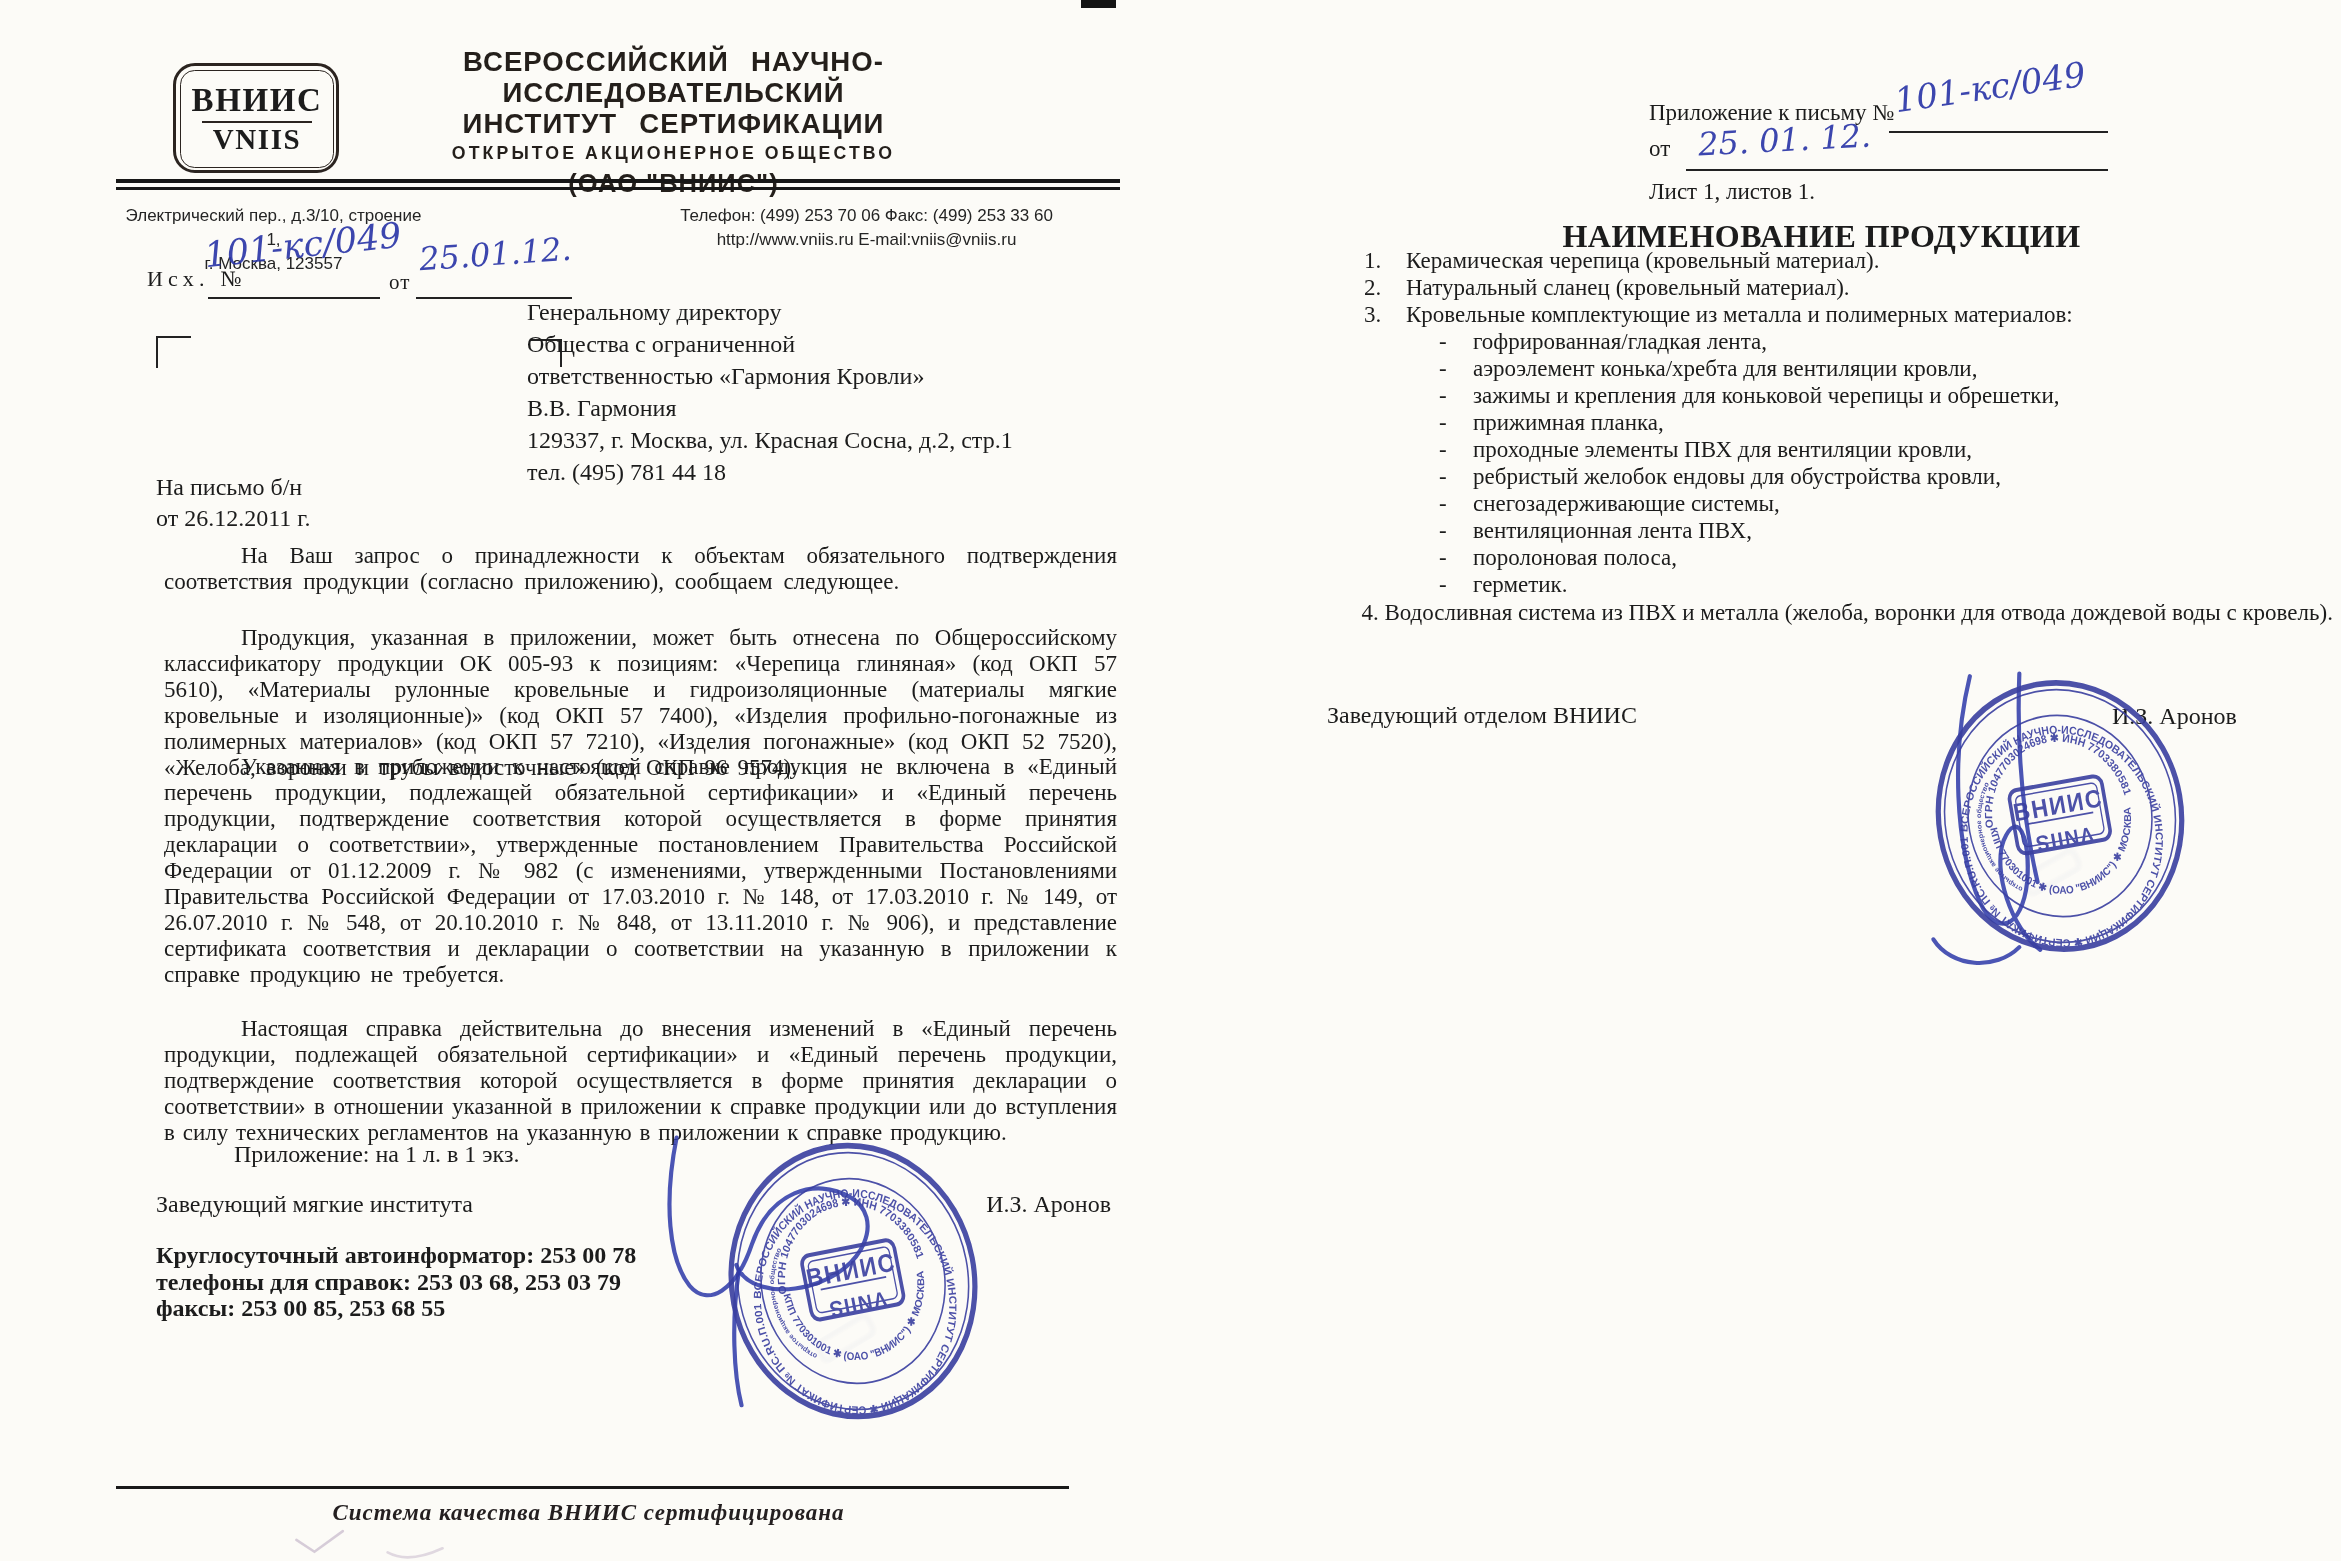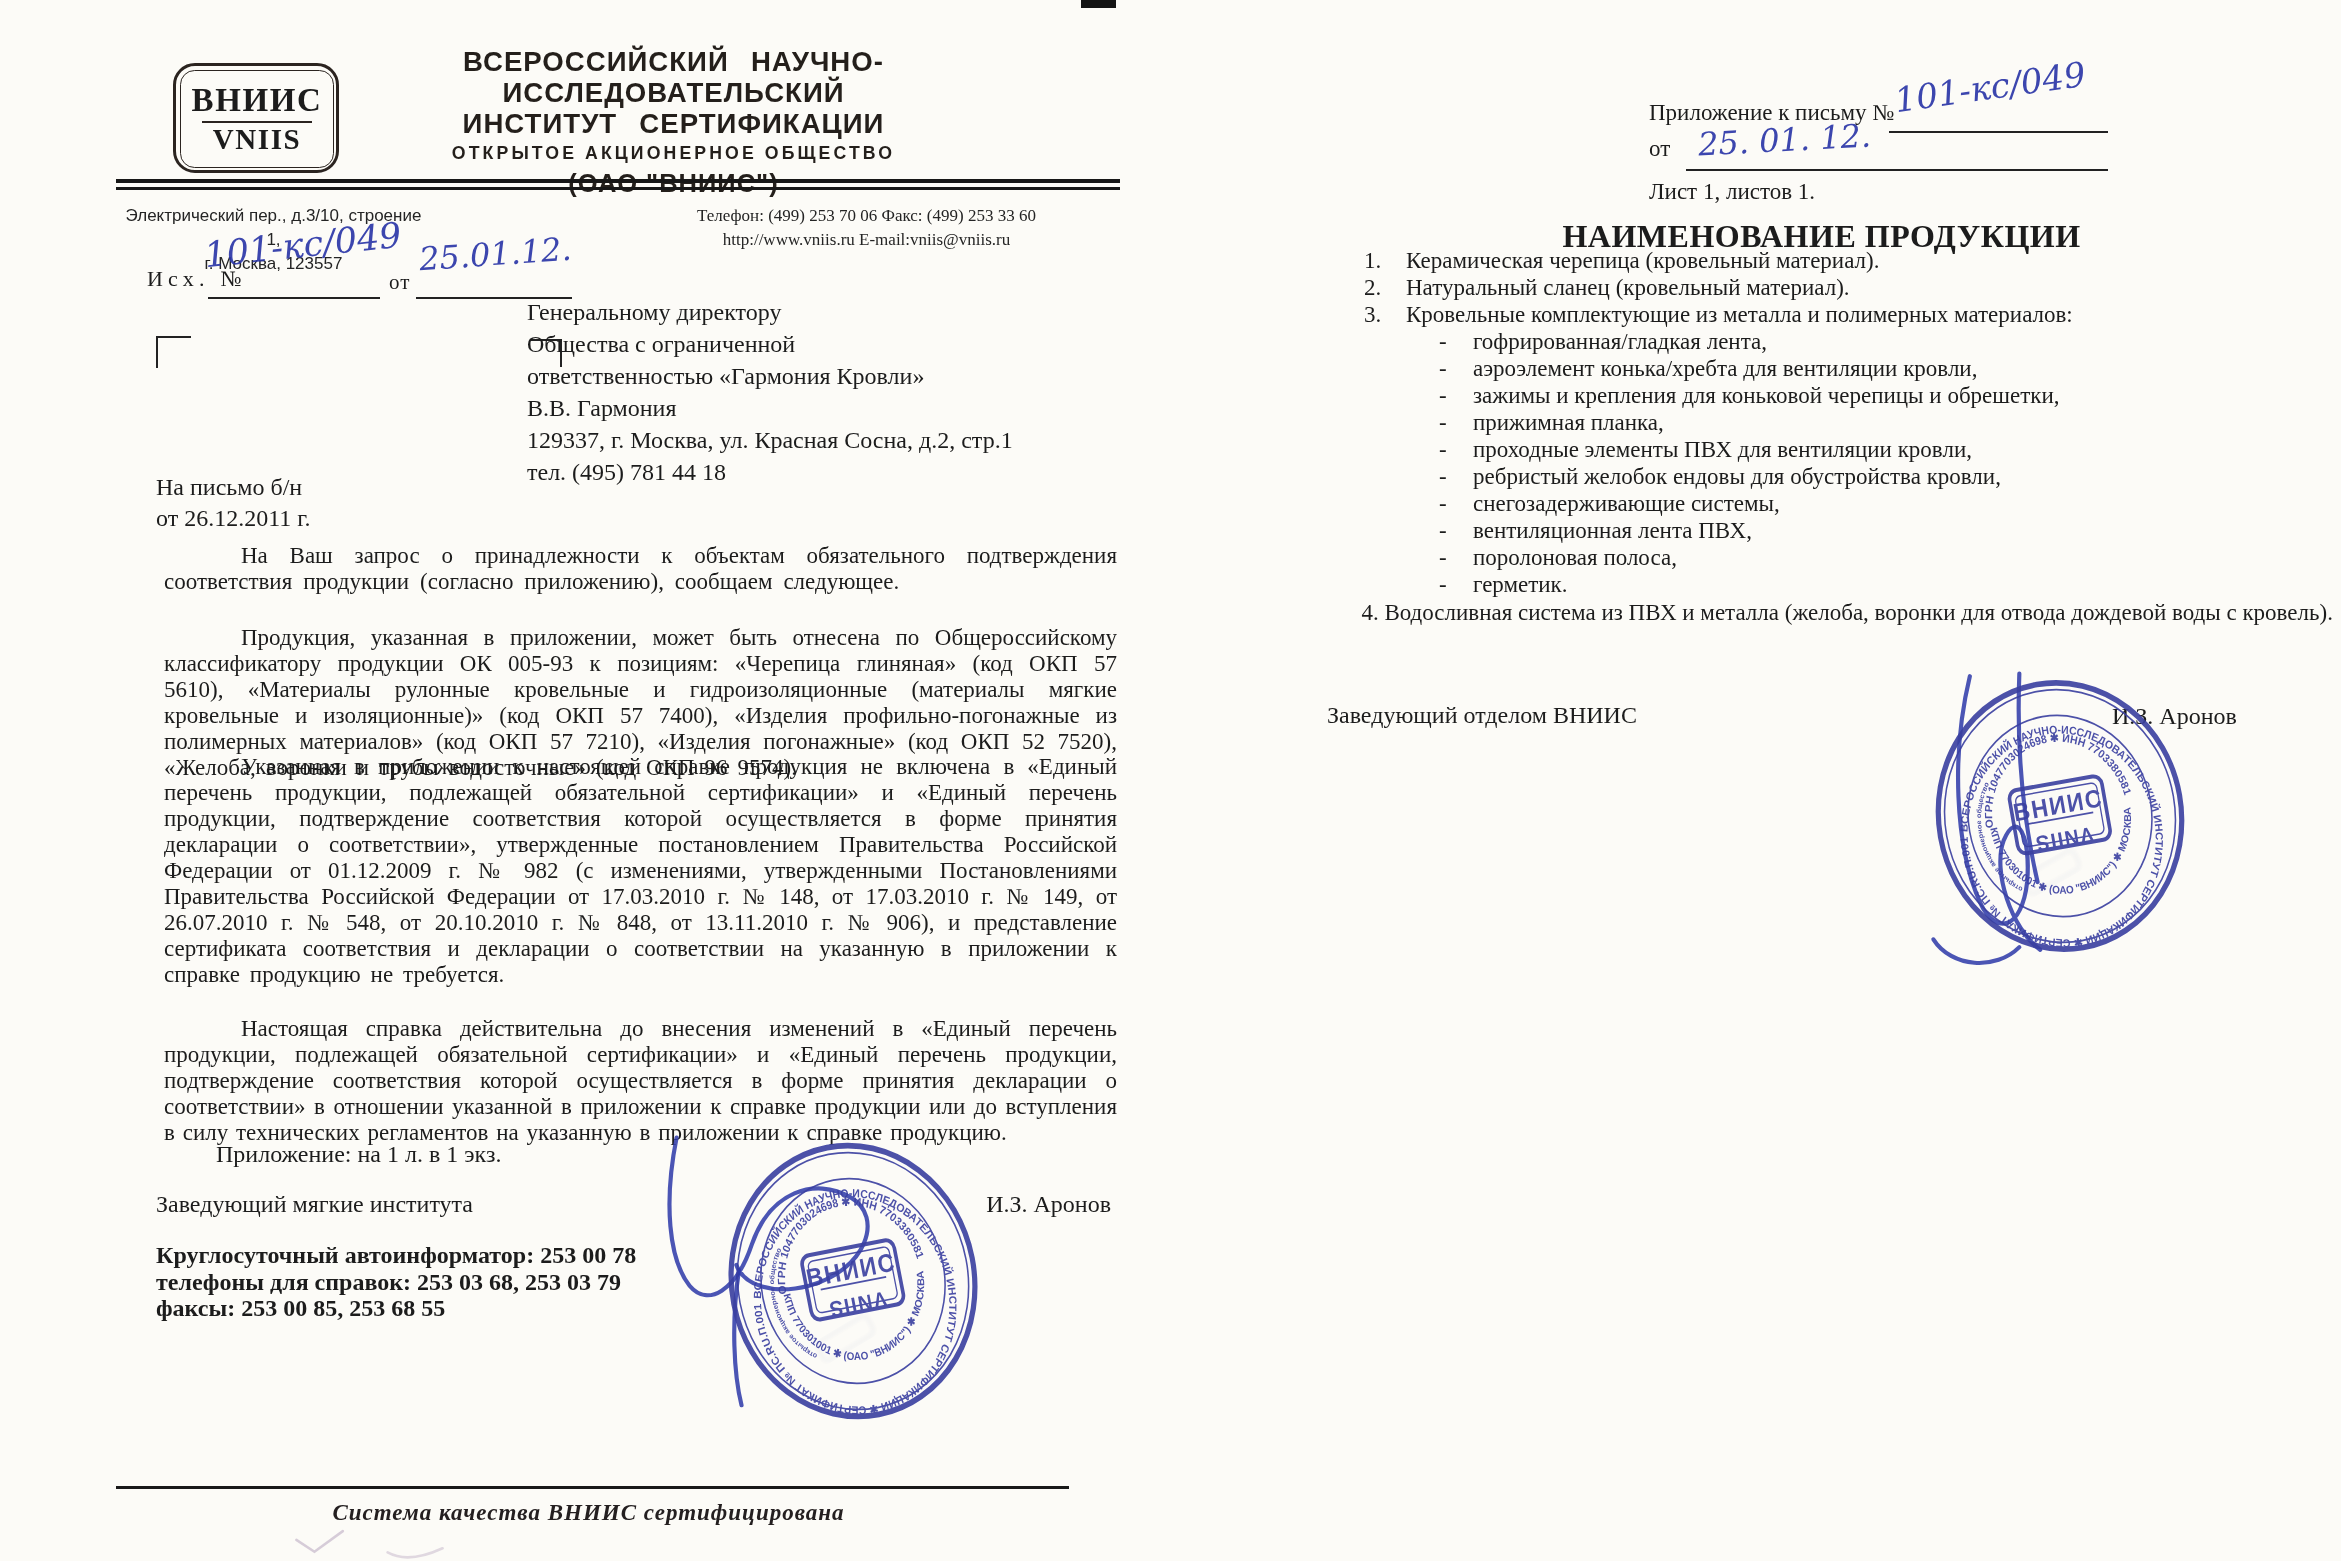--- a/index.html
+++ b/index.html
@@ -17,21 +17,21 @@
   .logo-rule{width:72%;border-top:2.6px solid #2b2420;margin:3.1px 0 2.1px 0;}
   .logo-lat{font-size:29px;font-weight:bold;letter-spacing:1.6px;line-height:1;}
   .org-head{left:338px;top:46px;width:671px;text-align:center;
         font-family:"Liberation Sans",sans-serif;font-weight:700;color:#241f1b;}
   .oh1,.oh2{font-size:27.6px;letter-spacing:1px;word-spacing:13.5px;line-height:31px;}
   .oh3{font-size:17.7px;letter-spacing:3.1px;margin-top:4.2px;}
   .oh4{font-size:25.5px;margin-top:5.2px;letter-spacing:1px;}
   .rule2{left:116px;top:179px;width:1004px;height:3.6px;border-top:4.2px solid #171717;border-bottom:3.6px solid #171717;}
   .contact{font-family:"Liberation Sans",sans-serif;font-size:17px;line-height:24px;text-align:center;color:#242424;}
   .contact-left{left:125px;top:204px;width:297px;}
-  .contact-right{left:648px;top:204px;width:437px;font-family:Liberation Serif, serif;}
+  .contact-right{left:648px;top:204px;width:437px;}
   
   .isx-label{left:147px;top:266px;font-size:22px;letter-spacing:5.2px;}
   .ot-label{left:389px;top:270px;font-size:21px;letter-spacing:1px;}
   .uline{border-top:2.1px solid #222;height:0;}
   .ul-num{left:208px;top:297px;width:172px;}
   .ul-date{left:416px;top:297px;width:156px;}
   .hand{color:#2c37a8;font-style:italic;font-family:"DejaVu Serif",serif;white-space:nowrap;opacity:.92;}
   .hw-num{left:204px;top:225px;font-size:35px;transform:rotate(-6deg);}
   .hw-date{left:419px;top:235px;font-size:32px;transform:rotate(-4deg);}
   
@@ -40,21 +40,21 @@
   
   .recipient{left:527px;top:296px;width:593px;font-size:24px;line-height:32px;}
   .reference{left:156px;top:472px;font-size:24px;line-height:31px;}
   
   .bp{position:absolute;left:156px;width:953px;font-size:23px;line-height:26px;margin:8px;
       text-align:justify;text-indent:77px;}
   #p1{top:535px;word-spacing:5.2px;}
   #p2{top:617px;word-spacing:4.2px;}
   #p3{top:746px;word-spacing:4.2px;}
   #p4{top:1008px;word-spacing:2.1px;}
-  .attachment{left:216px;top:1141px;font-size:24px;}
+  .attachment{left:234px;top:1141px;font-size:24px;}
   .signer{font-size:24px;}
   .signer-title-l{left:156px;top:1191px;}
   .signer-name-l{left:960px;top:1191px;width:151px;text-align:right;}
   .phones{left:156px;top:1242px;font-size:24px;font-weight:bold;line-height:26.5px;}
   .footer-rule{left:116px;top:1486px;width:953px;height:0;border-top:3.6px solid #191919;}
   .footer-text{left:146px;top:1500px;width:885px;text-align:center;font-style:italic;font-weight:bold;
       font-size:23px;letter-spacing:1px;color:#241f20;}
   
   .apx-label{left:1649px;top:100px;font-size:23px;}
   .apx-ot{left:1649px;top:136px;font-size:23px;}

